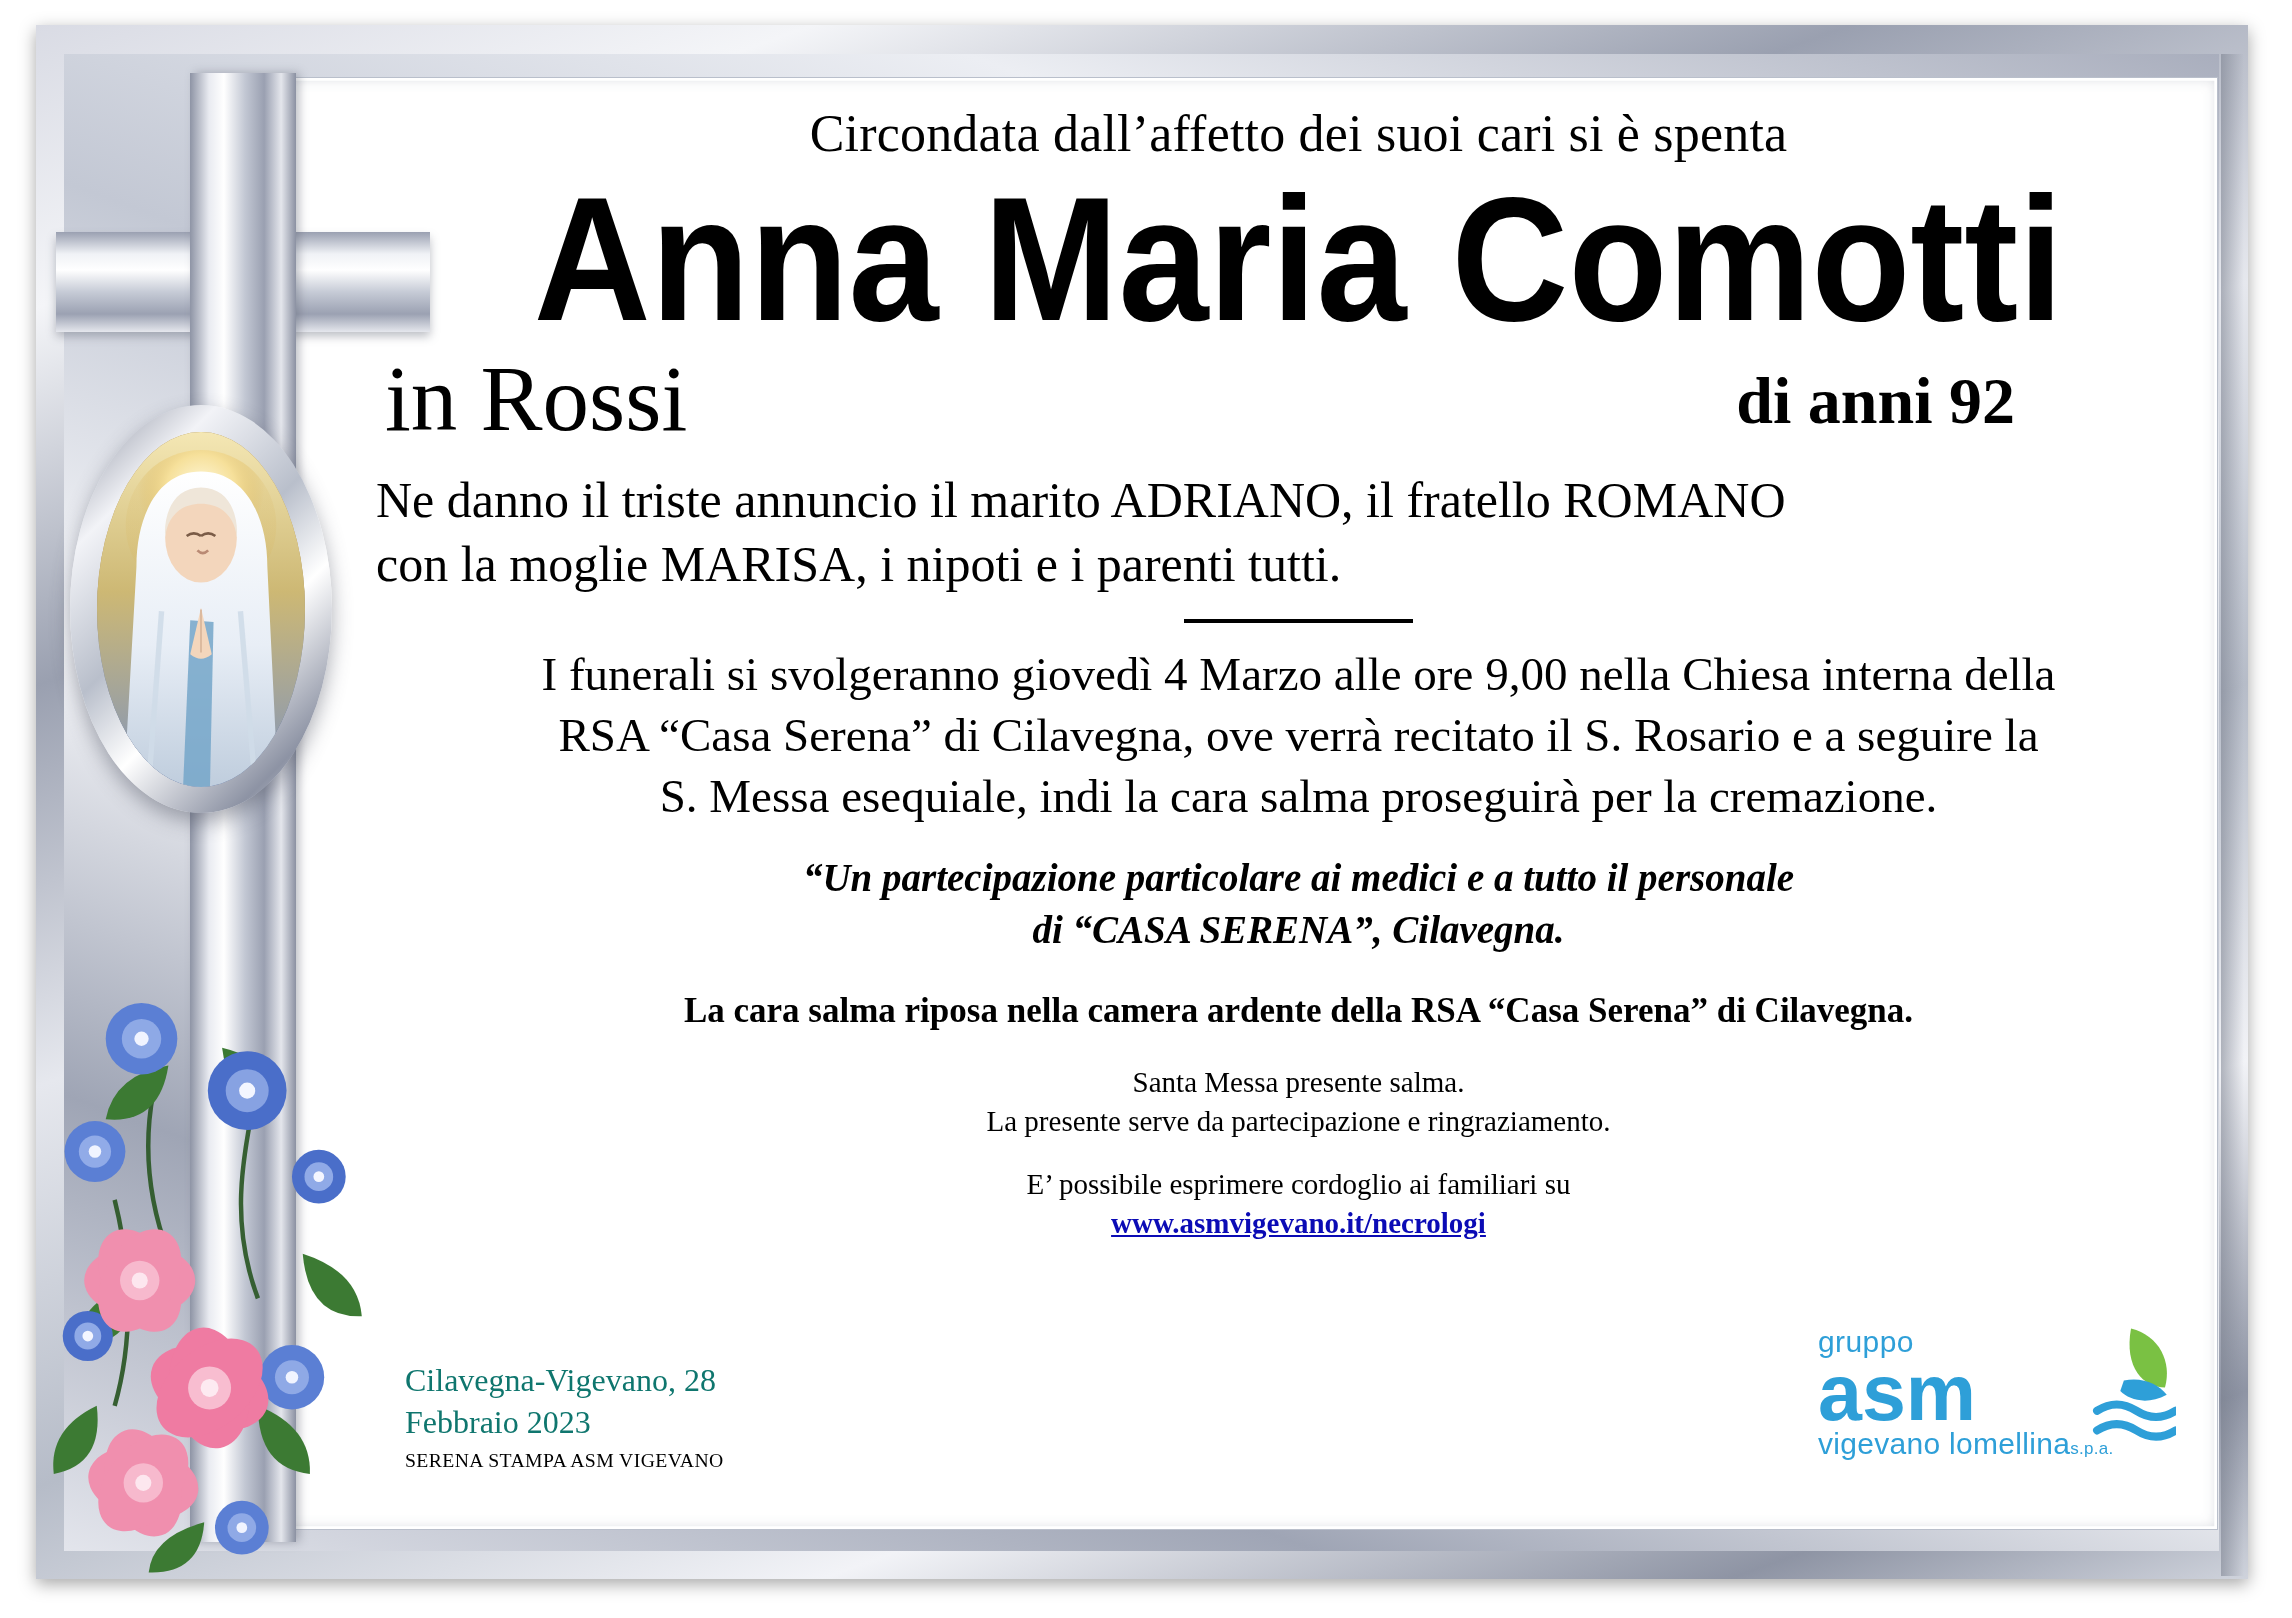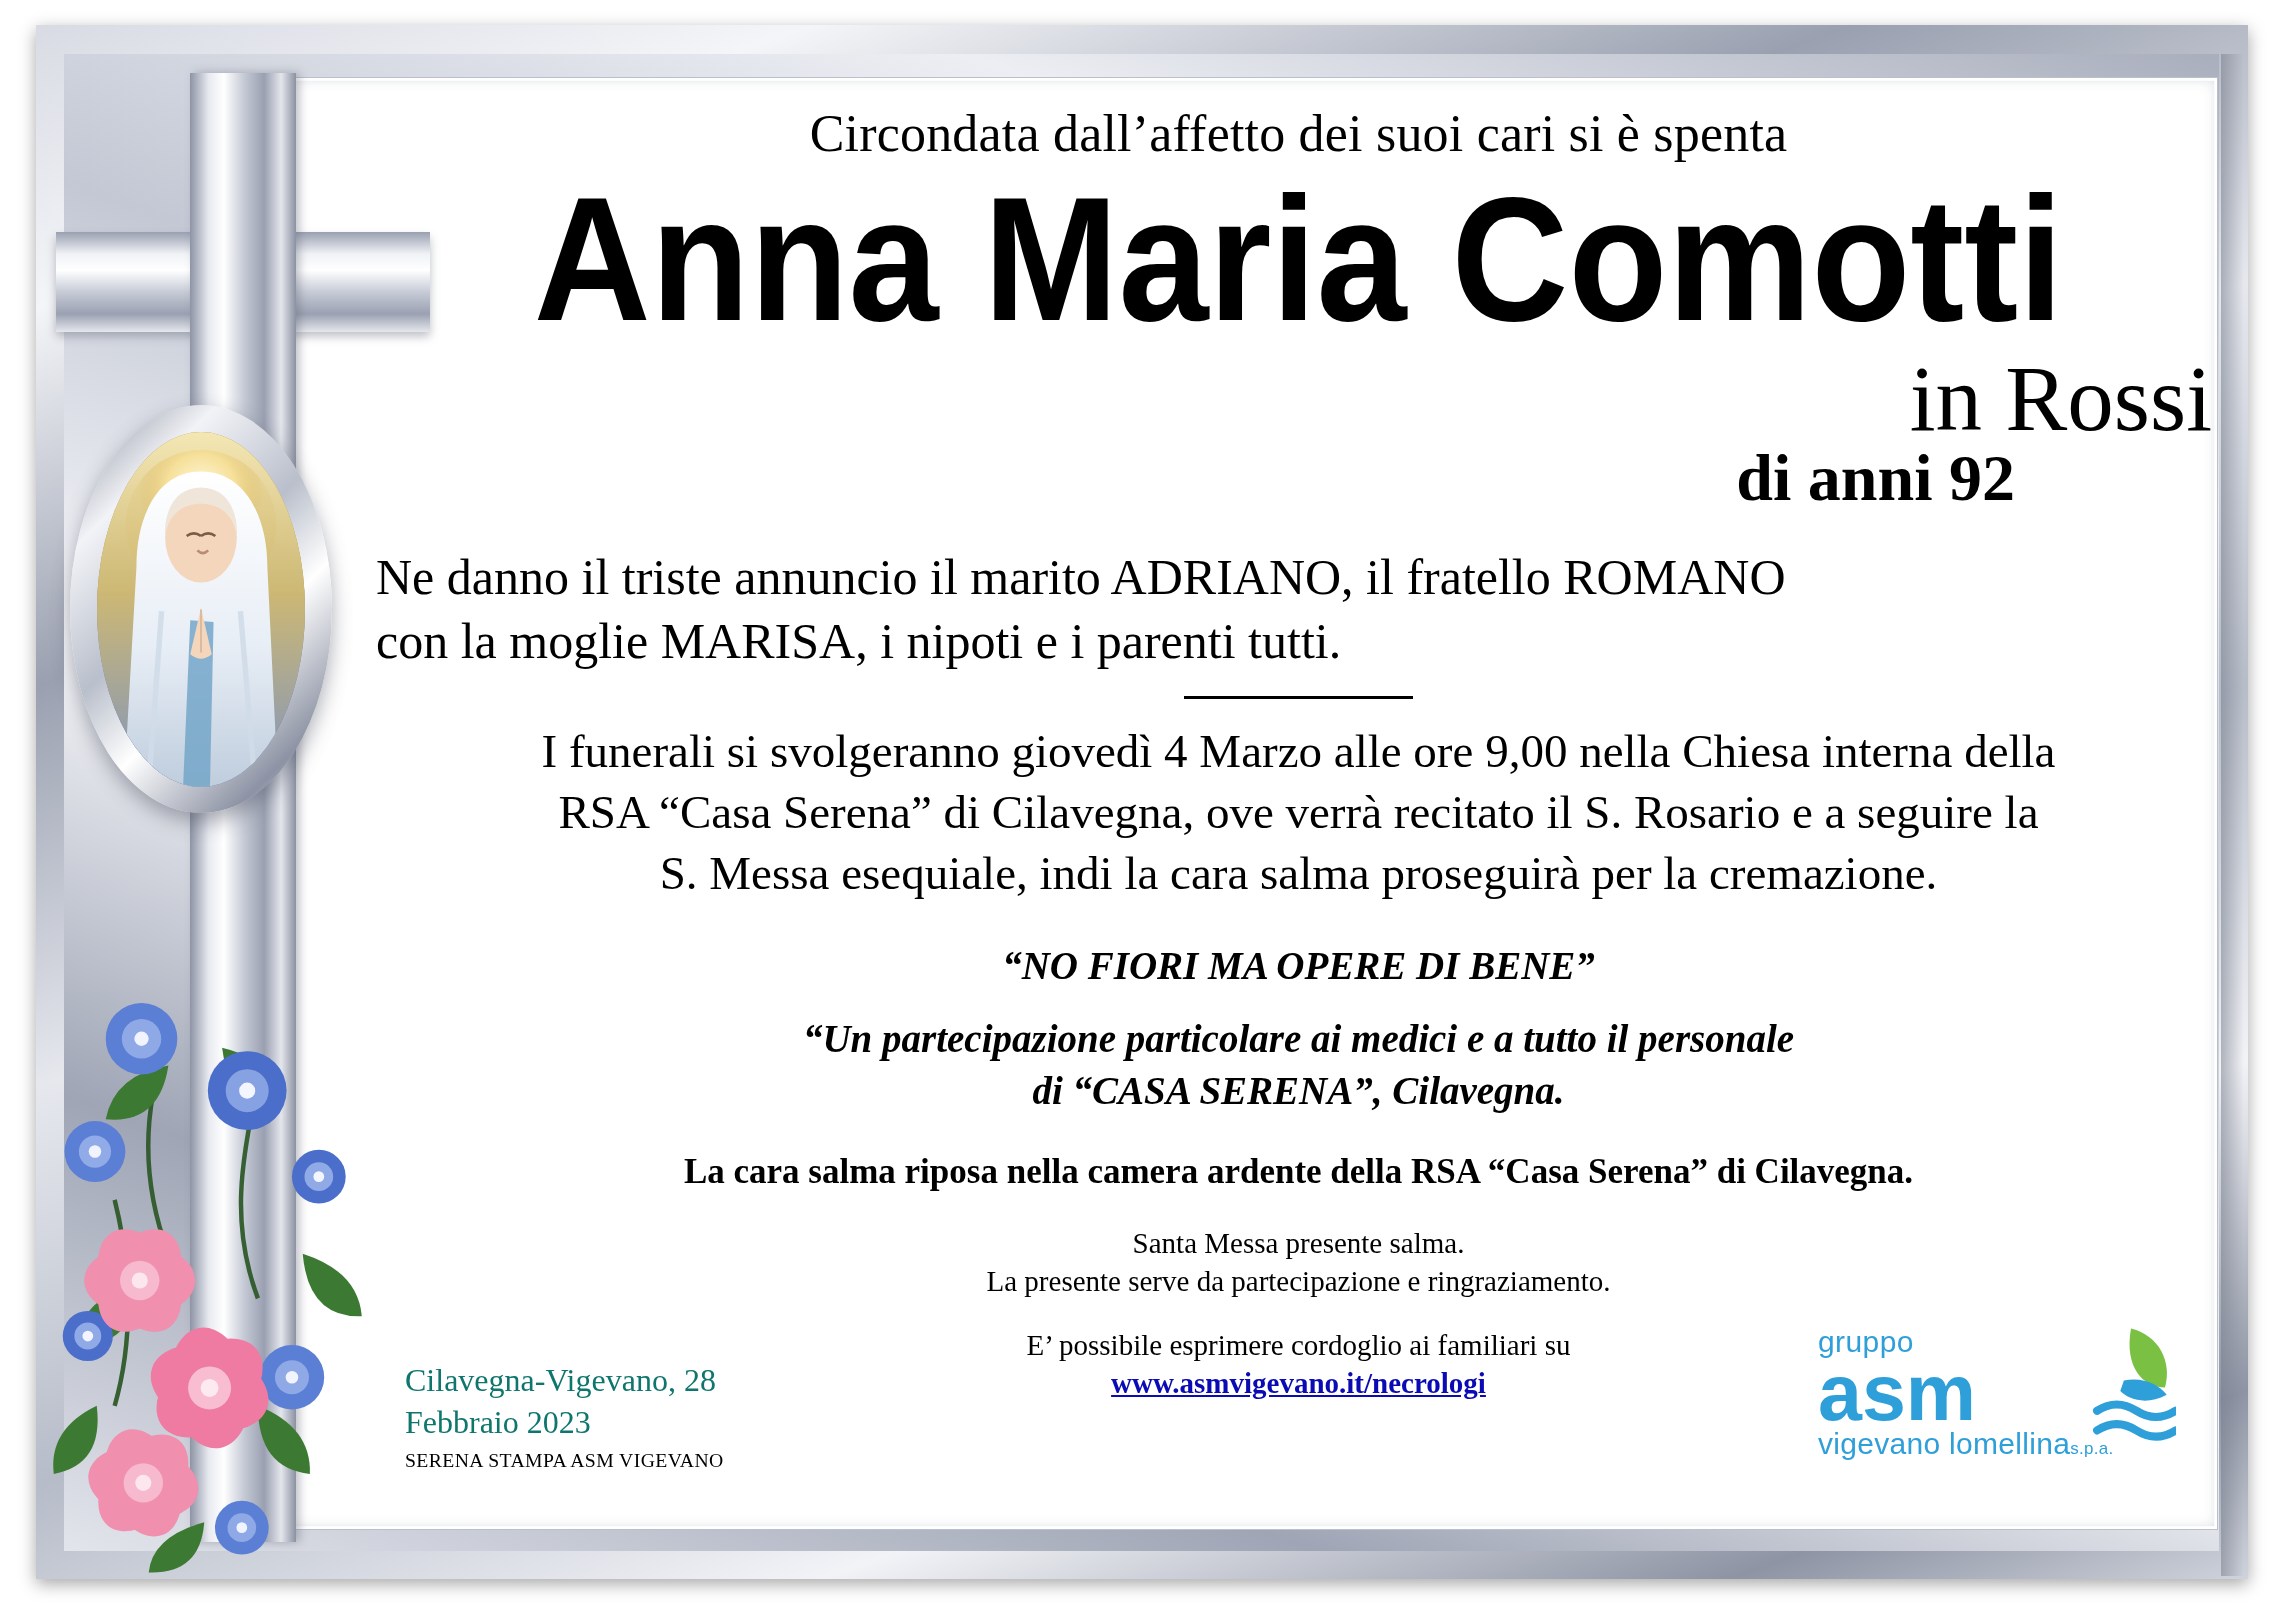--- a/index.html
+++ b/index.html
@@ -129,21 +129,20 @@
     transform: scaleX(0.92);
     transform-origin: center;
     white-space: nowrap;
   }
   .name-row {
     display: flex;
     align-items: flex-end;
     justify-content: space-between;
     margin-top: 5.4px;
     padding: 0 9px 0 0;
-    flex-direction: column;
   }
   .married-name {
     font-size: 93px;
     line-height: 1.0;
     text-align: left;
     padding-left: 9px;
   }
   .age {
     font-family: "Liberation Serif", serif;
     font-weight: 700;
@@ -426,21 +425,20 @@
 
     <div class="announce">Ne danno il triste annuncio il marito ADRIANO, il fratello ROMANO
 con la moglie MARISA, i nipoti e i parenti tutti.</div>
 
     <div class="divider"></div>
 
     <div class="funeral">I funerali si svolgeranno giovedì 4 Marzo alle ore 9,00 nella Chiesa interna della
 RSA “Casa Serena” di Cilavegna, ove verrà recitato il S. Rosario e a seguire la
 S. Messa esequiale, indi la cara salma proseguirà per la cremazione.</div>
 
-    <div class="no-flowers">“NO FIORI MA OPERE DI BENE”</div>
 
     <div class="thanks">“Un partecipazione particolare ai medici e a tutto il personale
 di “CASA SERENA”, Cilavegna.</div>
 
     <div class="camera-ardente">La cara salma riposa nella camera ardente della RSA “Casa Serena” di Cilavegna.</div>
 
     <div class="small-notes">Santa Messa presente salma.
 La presente serve da partecipazione e ringraziamento.</div>
 
     <div class="cordoglio">E’ possibile esprimere cordoglio ai familiari su</div>

